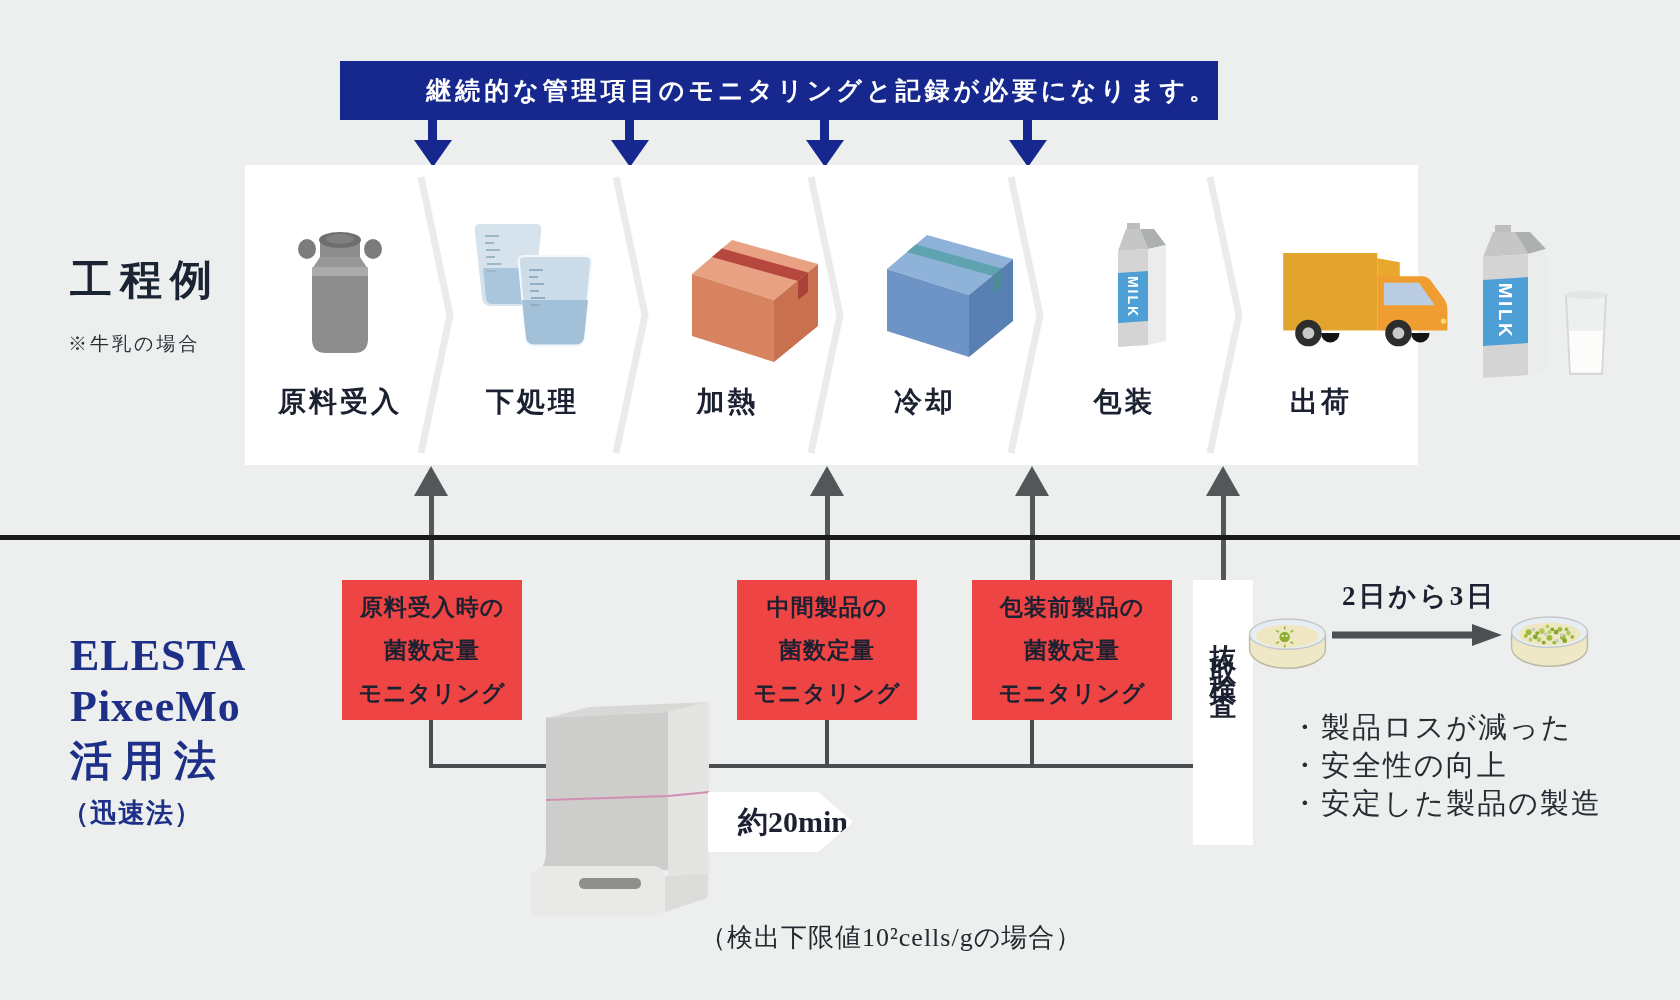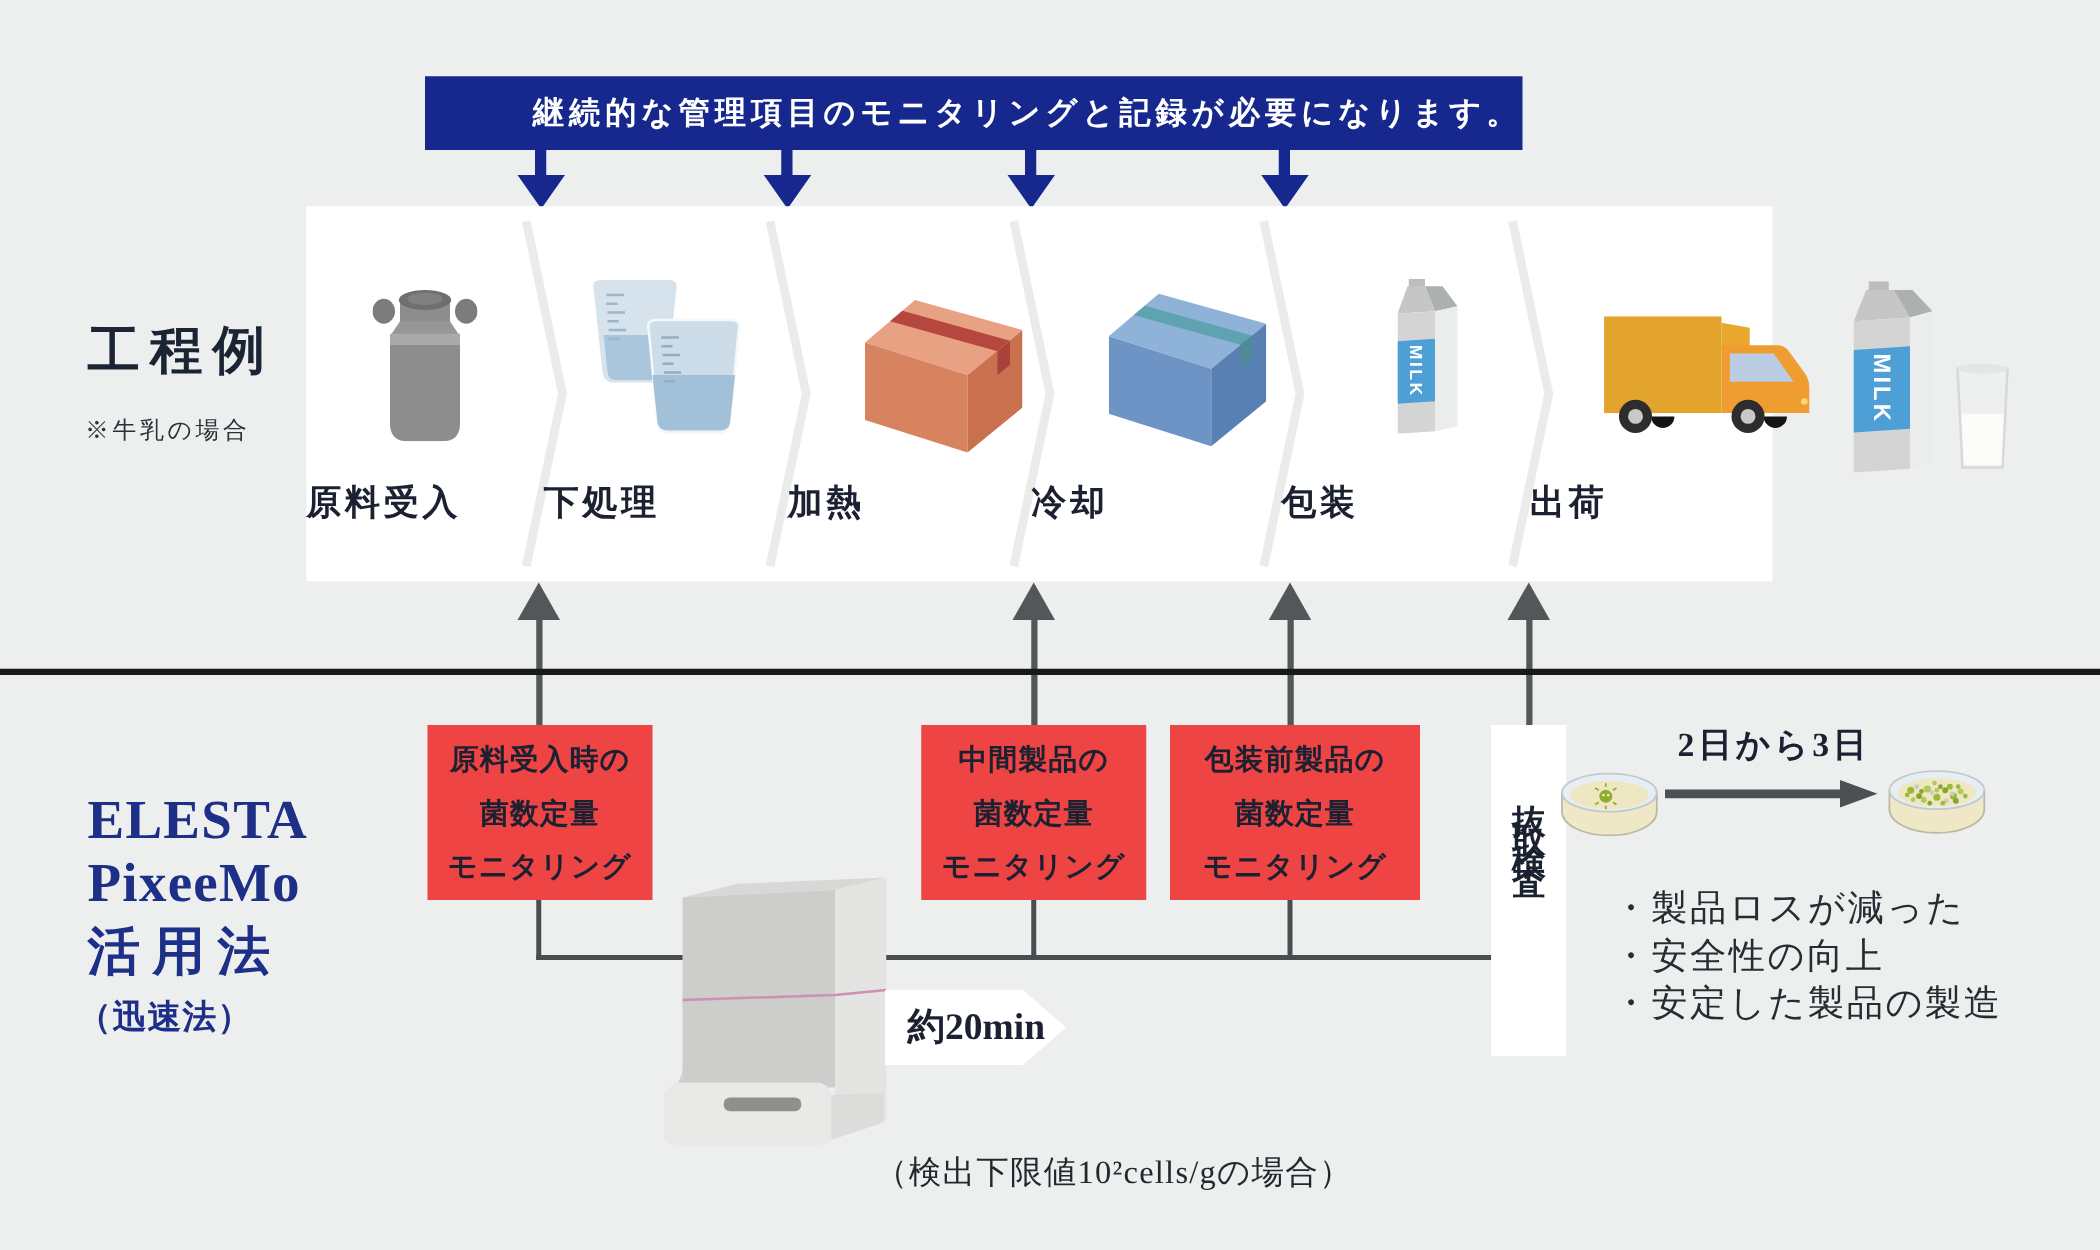--- a/index.html
+++ b/index.html
@@ -9,21 +9,21 @@
   .serif{font-family:"Liberation Serif","DejaVu Serif",serif;}
   
   .banner{left:340px;top:61px;width:878px;height:59px;background:#16288e;color:#ffffff;
           font-weight:bold;font-size:25px;letter-spacing:4px;text-align:right;line-height:59px;}
   .down-arrow-shaft{width:9px;height:22px;background:#16288e;top:119px;}
   .down-arrow-head{width:0;height:0;border-left:19px solid transparent;border-right:19px solid transparent;
                    border-top:27px solid #16288e;top:140px;}
   
   .band{left:245px;top:165px;width:1173px;height:300px;background:#ffffff;}
   .step{position:absolute;top:0;height:300px;}
-  .step-label{position:absolute;left:0;right:0;top:218px;font-weight:bold;
+  .step-label{position:absolute;left:0;right:0;top:218px;text-align:center;font-weight:bold;
               font-size:28px;letter-spacing:3px;color:#1b2130;}
   .side-title{left:70px;top:252px;font-size:42px;font-weight:bold;letter-spacing:8px;color:#1b2433;}
   .side-note{left:68px;top:331px;font-size:19px;letter-spacing:3px;color:#2a2f38;}
   
   .divider{left:0;top:535px;width:1680px;height:5px;background:#191919;}
   .up-arrow-head{width:0;height:0;border-left:17px solid transparent;border-right:17px solid transparent;
                  border-bottom:30px solid #54575a;top:466px;}
   .up-arrow-shaft{width:5px;top:494px;height:86px;background:#54575a;}
   .conn-v{width:4px;background:#4a4d4f;}
   .conn-h{height:4px;background:#4a4d4f;}
@@ -38,21 +38,21 @@
   
   .brand{color:#1d2f87;font-weight:bold;}
   .brand-l1{left:70px;top:630px;font-size:44px;letter-spacing:1px;}
   .brand-l2{left:70px;top:681px;font-size:44px;letter-spacing:1px;}
   .brand-l3{left:70px;top:733px;font-size:42px;letter-spacing:10px;}
   .brand-l4{left:62px;top:795px;font-size:27px;letter-spacing:1px;}
   .brand-tagline{left:70px;top:884px;font-size:22px;letter-spacing:2px;color:#1d2f87;}
   
   .time-badge{left:708px;top:792px;width:145px;height:60px;background:#ffffff;
               clip-path:polygon(0 0,76% 0,100% 50%,76% 100%,0 100%);
-              font-weight:bold;font-size:30px;line-height:60px;padding-left:18px;
+              font-weight:bold;font-size:30px;line-height:60px;padding-left:30px;
               box-sizing:border-box;color:#1b2130;}
   .detect-note{left:700px;top:920px;font-size:26px;letter-spacing:1px;color:#23272e;}
   
   .duration-label{left:1342px;top:578px;font-size:27px;font-weight:bold;letter-spacing:3px;color:#1b2130;}
   .benefits{left:1290px;top:708px;font-size:29px;line-height:38px;letter-spacing:2px;color:#272c33;}
   .benefits div{white-space:nowrap;}
 </style>
 </head>
 <body>
 
@@ -213,21 +213,21 @@
   <div class="abs mon-box" style="left:342px;width:180px">
     <div>原料受入時の</div>
     <div>菌数定量</div>
     <div>モニタリング</div>
   </div>
   <div class="abs mon-box" style="left:737px;width:180px">
     <div>中間製品の</div>
     <div>菌数定量</div>
     <div>モニタリング</div>
   </div>
-  <div class="abs mon-box" style="left:936px;width:200px">
+  <div class="abs mon-box" style="left:972px;width:200px">
     <div>包装前製品の</div>
     <div>菌数定量</div>
     <div>モニタリング</div>
   </div>
 
   <div class="abs sampling-box">
     <span class="sampling-text">抜取検査</span>
   </div>
 
   <div class="abs brand brand-l1 serif">ELESTA</div>

